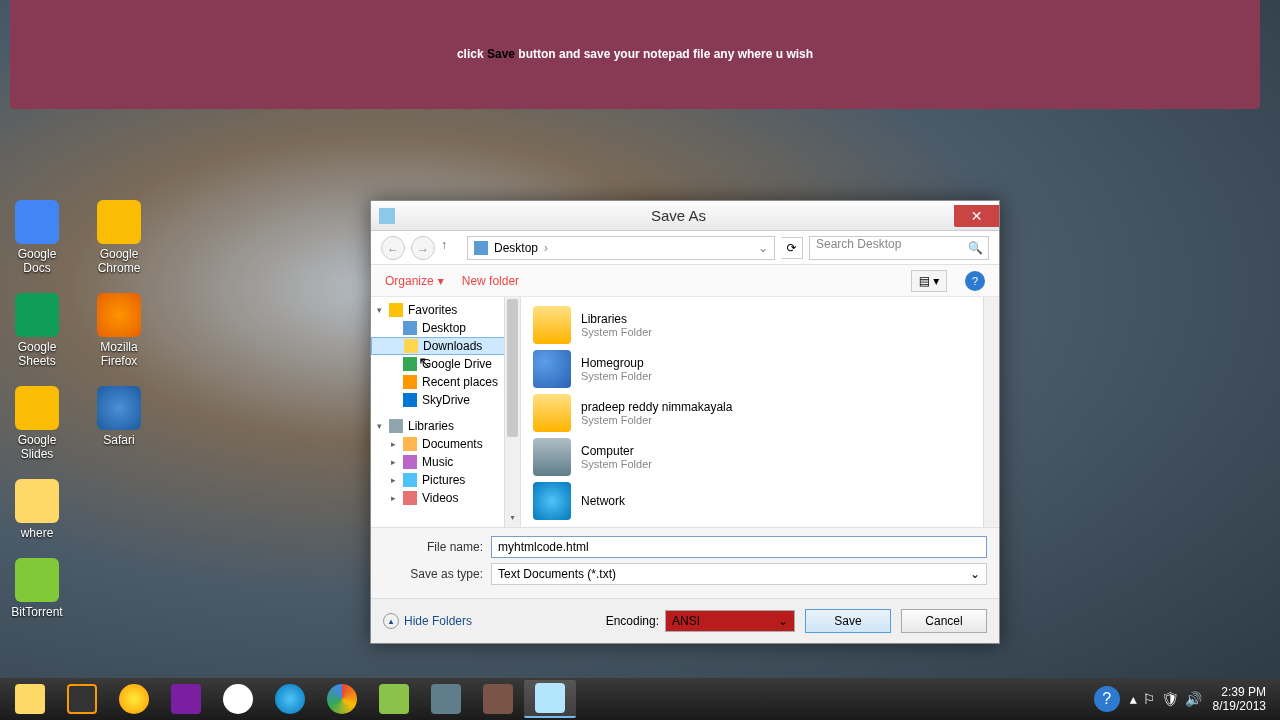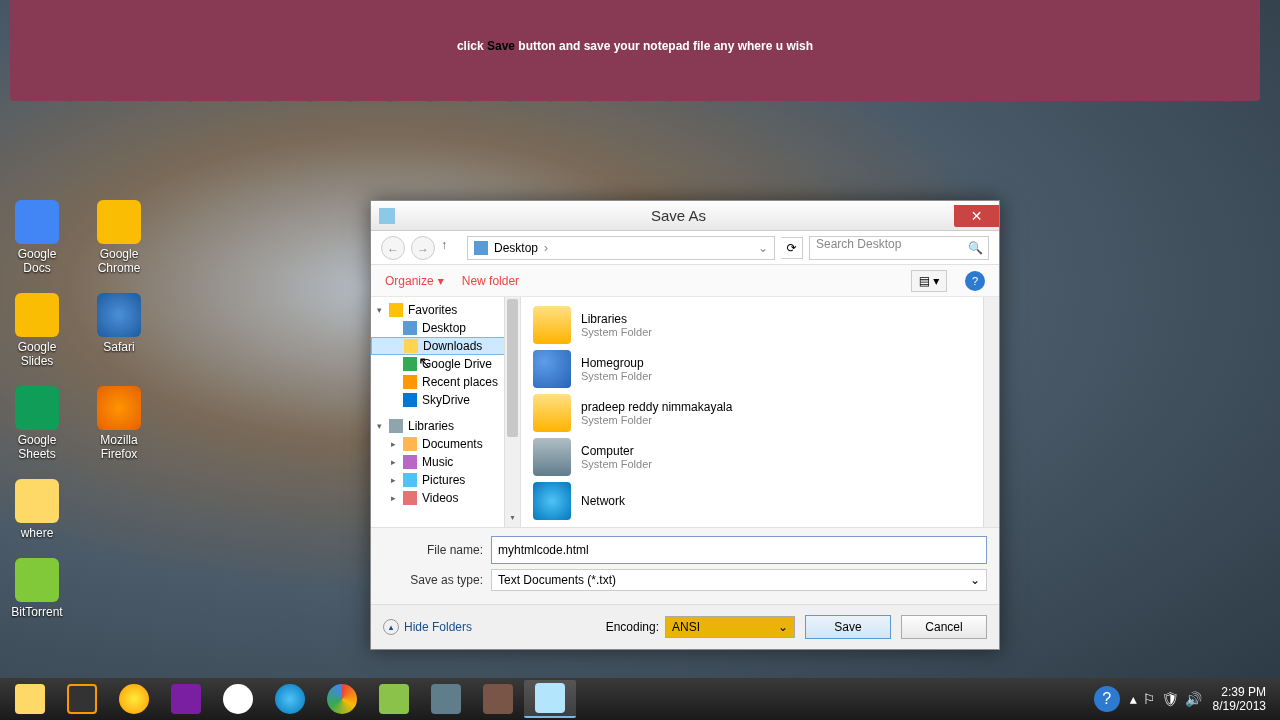--- a/index.html
+++ b/index.html
@@ -1,20 +1,20 @@
 <!DOCTYPE html>
 <html><head>
 <meta charset="utf-8">
 <style>
 *{box-sizing:border-box;margin:0;padding:0;font-family:"Segoe UI",Tahoma,sans-serif;font-size:12px}
 body{width:1280px;height:720px;overflow:hidden;background:linear-gradient(180deg,#6b7a8a 0%,#96a2ad 30%,#a38a70 55%,#4a5a68 80%,#2a3a48 100%);position:relative}
 .wallpaper{position:absolute;inset:0;background:radial-gradient(ellipse at 30% 40%,#b8c0c8 0%,#7a6a58 25%,#4a5a68 50%,#2a3842 100%);z-index:0}
 
 
-.banner{position:absolute;top:0;left:10px;right:20px;background:#883a55;color:#fff;padding:10px 40px 40px;z-index:50;border-radius:0 0 4px 4px}
+.banner{position:absolute;top:0;left:10px;right:20px;background:#883a55;color:#fff;padding:18px 40px 40px;z-index:50;border-radius:0 0 4px 4px}
 .banner::after{content:"";position:absolute;left:0;right:0;bottom:-18px;height:36px;background-image:radial-gradient(circle at 20px 0,#883a55 18px,transparent 19px);background-size:40px 36px;background-repeat:repeat-x}
 .banner p{font-family:Georgia,serif;font-size:46px;font-weight:bold;text-align:center;line-height:1.1}
 .banner .save{color:#000}
 
 
 .desktop{position:absolute;top:200px;left:6px;z-index:5}
 .drow{display:flex;gap:20px;margin-bottom:18px}
 .dicon{width:62px;text-align:center;color:#fff;font-size:11px;text-shadow:0 1px 2px #000;cursor:pointer}
 .dicon .ic{width:44px;height:44px;margin:0 auto 3px;border-radius:6px;display:flex;align-items:center;justify-content:center;font-size:24px}
 .blue{background:#4285f4}.yel{background:#fbbc04}.grn{background:#0f9d58}
@@ -69,29 +69,29 @@
 .usr-ic{background:linear-gradient(#ffe082,#ffb300)}
 .cmp-ic{background:linear-gradient(#b0bec5,#607d8b)}
 .net-ic{background:radial-gradient(circle,#4fc3f7,#0277bd)}
 .finfo .fn{color:#000;font-size:12px}
 .finfo .ft{color:#888;font-size:11px}
 .fl-scroll{position:absolute;right:0;top:0;bottom:0;width:16px;background:#f0f0f0;border-left:1px solid #ddd}
 
 .fields{padding:8px 12px;background:#f5f5f5;border-top:1px solid #e0e0e0}
 .frow{display:flex;align-items:center;gap:8px;margin-bottom:5px}
 .frow label{width:100px;text-align:right;color:#333}
-.frow .inp{flex:1;height:28px;border:1px solid #7a9cc6;padding:4px 6px;background:#fff}
+.frow .inp{flex:1;height:22px;border:1px solid #7a9cc6;padding:4px 6px;background:#fff}
 .frow .sel{flex:1;height:22px;border:1px solid #ccc;padding:0 6px;background:#fff;display:flex;align-items:center;justify-content:space-between}
 
 .footer{padding:10px 12px;background:#f0f0f0;border-top:1px solid #ddd;display:flex;align-items:center;gap:10px}
 .hide{display:flex;align-items:center;gap:5px;color:#1a4d8a;cursor:pointer}
 .hide .circ{width:16px;height:16px;border:1px solid #999;border-radius:8px;display:flex;align-items:center;justify-content:center;font-size:9px}
 .footer .sp{flex:1}
 .enc{display:flex;align-items:center;gap:6px}
-.enc .sel{width:130px;height:22px;border:1px solid #aaa;background:#eab308;padding:0 6px;display:flex;align-items:center;justify-content:space-between}
+.enc .sel{width:130px;height:22px;border:1px solid #aaa;background:#b91c1c;padding:0 6px;display:flex;align-items:center;justify-content:space-between}
 .btn{width:86px;height:24px;border:1px solid #aaa;background:linear-gradient(#fdfdfd,#e8e8e8);cursor:pointer;font-size:12px}
 .btn.primary{border-color:#5b9bd5;background:linear-gradient(#eaf3fb,#cfe5f6)}
 
 
 .taskbar{position:absolute;left:0;right:0;bottom:0;height:42px;background:linear-gradient(#3a3a3a,#1a1a1a);display:flex;align-items:center;z-index:100;padding:0 4px}
 .tbtn{width:52px;height:38px;display:flex;align-items:center;justify-content:center;cursor:pointer;border-radius:2px}
 .tbtn.active{background:rgba(255,255,255,.15);border-bottom:2px solid #76b9ed}
 .tbtn .ti{width:30px;height:30px;border-radius:4px}
 .tray{margin-left:auto;display:flex;align-items:center;gap:10px;padding-right:10px;color:#fff;font-size:11px}
 .tray .clock{text-align:right;line-height:1.2}
@@ -115,36 +115,36 @@
         <div class="ic blue"></div>
         <div>Google Docs</div>
       </div>
       <div class="dicon">
         <div class="ic yel"></div>
         <div>Google Chrome</div>
       </div>
     </div>
     <div class="drow">
       <div class="dicon">
+        <div class="ic grn"></div>
+        <div>Google Sheets</div>
+      </div>
+      <div class="dicon">
+        <div class="ic ffx"></div>
+        <div>Mozilla Firefox</div>
+      </div>
+    </div>
+    <div class="drow">
+      <div class="dicon">
         <div class="ic yel"></div>
         <div>Google Slides</div>
       </div>
       <div class="dicon">
         <div class="ic saf"></div>
         <div>Safari</div>
-      </div>
-    </div>
-    <div class="drow">
-      <div class="dicon">
-        <div class="ic grn"></div>
-        <div>Google Sheets</div>
-      </div>
-      <div class="dicon">
-        <div class="ic ffx"></div>
-        <div>Mozilla Firefox</div>
       </div>
     </div>
     <div class="drow">
       <div class="dicon">
         <div class="ic fold"></div>
         <div>where</div>
       </div>
     </div>
     <div class="drow">
       <div class="dicon">

